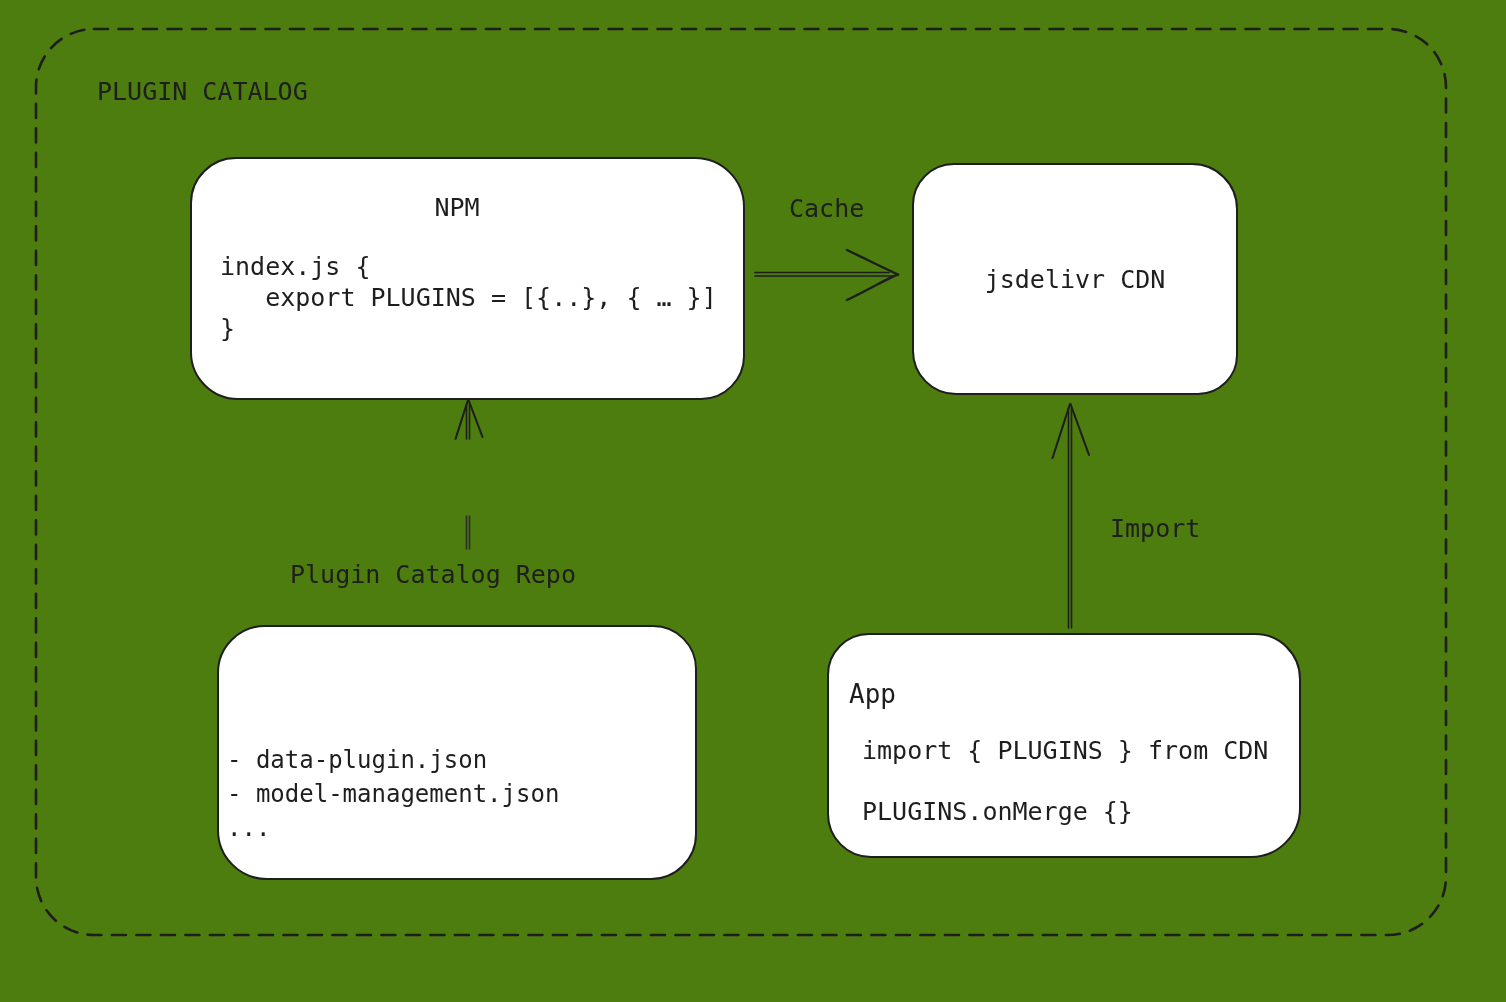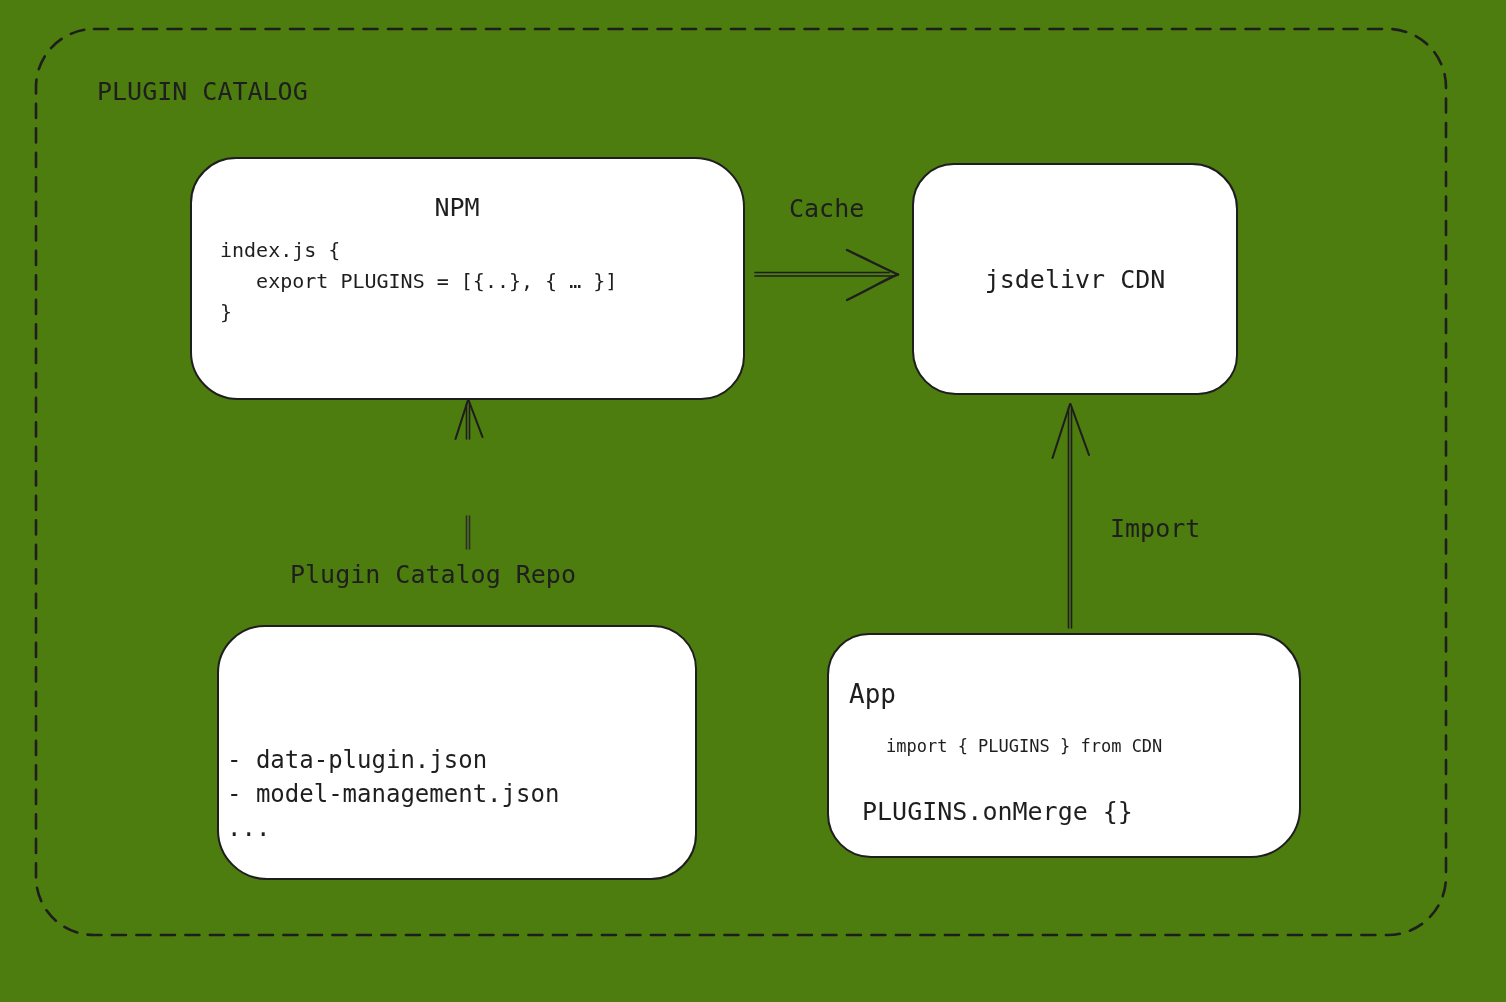--- a/index.html
+++ b/index.html
@@ -16,31 +16,31 @@
     position:absolute;
     background:#ffffff;
     border:2px solid #1e1e1e;
     box-sizing:border-box;
   }
   .label{position:absolute;white-space:pre;font-size:25px;line-height:30px;}
   .codeline{white-space:pre;}
   
   .npm-box{left:190px;top:157px;width:555px;height:243px;border-radius:46px 50px 44px 48px;}
   .npm-title{position:absolute;left:0;top:34px;width:530px;text-align:center;font-size:25px;}
-  .npm-code{position:absolute;left:28px;top:76px;font-size:20px;line-height:31px;}
+  .npm-code{position:absolute;left:28px;top:92px;font-size:25px;line-height:31px;}
   
   .cdn-box{left:912px;top:163px;width:326px;height:232px;border-radius:42px 46px 40px 44px;
     display:flex;align-items:center;justify-content:center;font-size:25px;}
   
   .repo-box{left:217px;top:625px;width:480px;height:255px;border-radius:48px 44px 46px 50px;}
   .repo-items{position:absolute;left:8px;top:80px;font-size:24px;line-height:34px;margin-top:36px;}
   
   .app-box{left:827px;top:633px;width:474px;height:225px;border-radius:42px 46px 50px 44px;}
   .app-title{position:absolute;left:20px;top:44px;font-size:26px;}
-  .app-code1{position:absolute;left:33px;top:101px;font-size:17px;margin-left:24px;}
+  .app-code1{position:absolute;left:33px;top:101px;font-size:25px;}
   .app-code2{position:absolute;left:33px;top:162px;font-size:25px;}
   
   .diagram-title{left:97px;top:77px;}
   .cache-label{left:789px;top:194px;}
   .build-label{left:368px;top:440px;width:200px;text-align:center;}
   .repo-label{left:290px;top:560px;}
   .import-label{left:1110px;top:514px;}
 </style>
 </head>
 <body>

